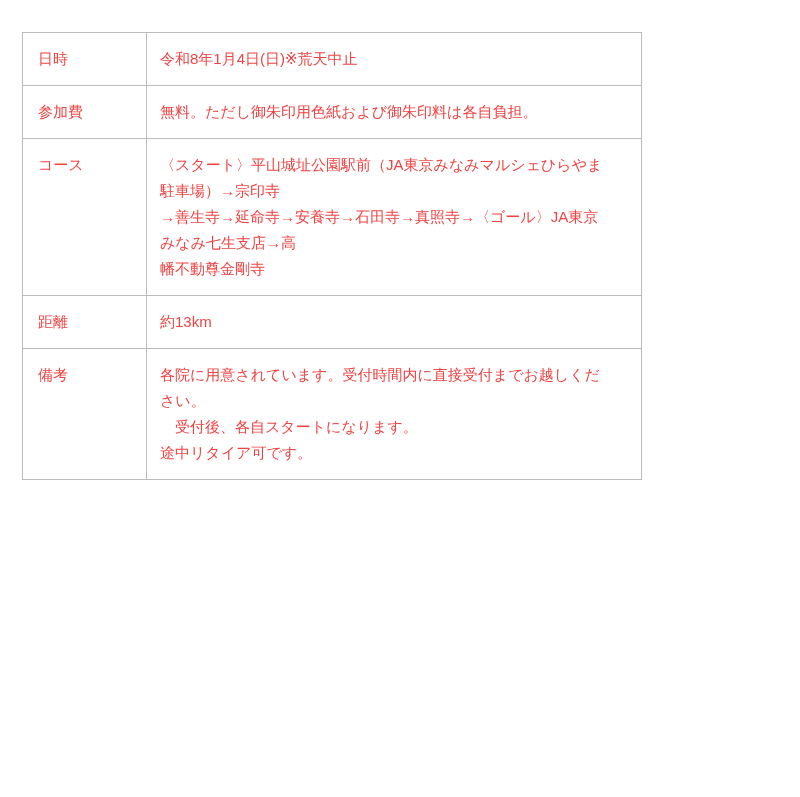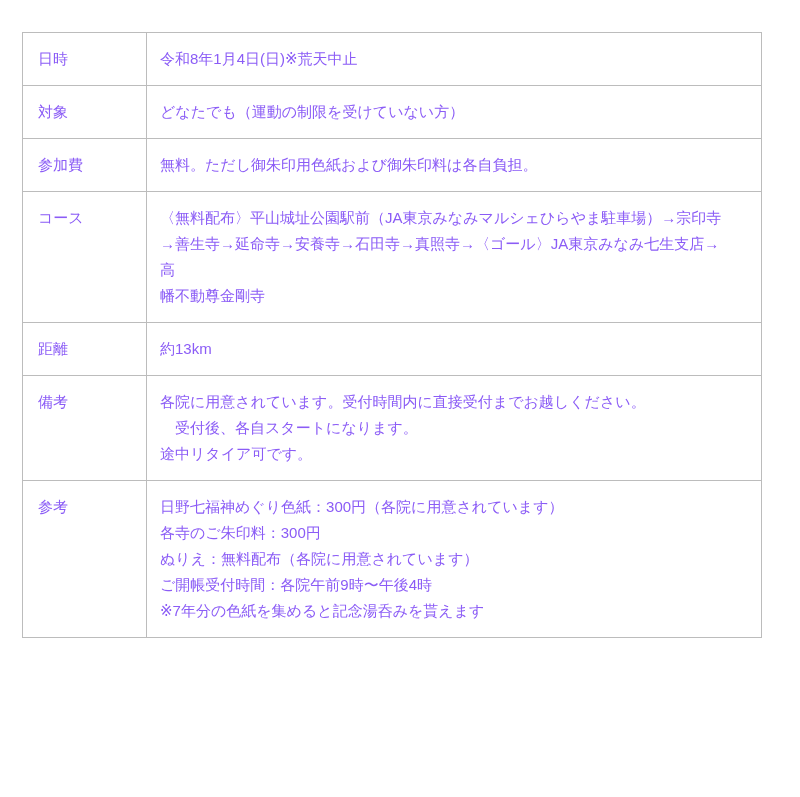--- a/index.html
+++ b/index.html
@@ -12,24 +12,24 @@
     position: relative;
     width: 800px;
     height: 797px;
     background: #ffffff;
     overflow: hidden;
   }
   table.info-table {
     position: absolute;
     left: 22px;
     top: 32px;
-    width: 740px;
+    width: 620px;
     border-collapse: collapse;
     table-layout: fixed;
-    color: #8b5cf6;
+    color: #ef4444;
     font-size: 15px;
     line-height: 26px;
   }
   table.info-table th,
   table.info-table td {
     border: 1px solid #bcbcbc;
     vertical-align: top;
     text-align: left;
     font-weight: normal;
     background: #ffffff;
@@ -51,46 +51,34 @@
 <body>
 
 <div class="page">
   <table class="info-table">
     <tbody>
       <tr>
         <th class="label-cell">日時</th>
         <td class="content-cell">令和8年1月4日(日)※荒天中止</td>
       </tr>
       <tr>
-        <th class="label-cell">対象</th>
-        <td class="content-cell">どなたでも（運動の制限を受けていない方）</td>
-      </tr>
-      <tr>
         <th class="label-cell">参加費</th>
         <td class="content-cell">無料。ただし御朱印用色紙および御朱印料は各自負担。</td>
       </tr>
       <tr>
         <th class="label-cell">コース</th>
-        <td class="content-cell">〈無料配布〉平山城址公園駅前（JA東京みなみマルシェひらやま駐車場）→宗印寺
+        <td class="content-cell">〈スタート〉平山城址公園駅前（JA東京みなみマルシェひらやま駐車場）→宗印寺
 →善生寺→延命寺→安養寺→石田寺→真照寺→〈ゴール〉JA東京みなみ七生支店→高
 幡不動尊金剛寺</td>
       </tr>
       <tr>
         <th class="label-cell">距離</th>
         <td class="content-cell">約13km</td>
       </tr>
       <tr>
         <th class="label-cell">備考</th>
         <td class="content-cell">各院に用意されています。受付時間内に直接受付までお越しください。
 　受付後、各自スタートになります。
 途中リタイア可です。</td>
       </tr>
-      <tr>
-        <th class="label-cell">参考</th>
-        <td class="content-cell">日野七福神めぐり色紙：300円（各院に用意されています）
-各寺のご朱印料：300円
-ぬりえ：無料配布（各院に用意されています）
-ご開帳受付時間：各院午前9時〜午後4時
-※7年分の色紙を集めると記念湯呑みを貰えます</td>
-      </tr>
     </tbody>
   </table>
 </div>
 
 </body></html>

